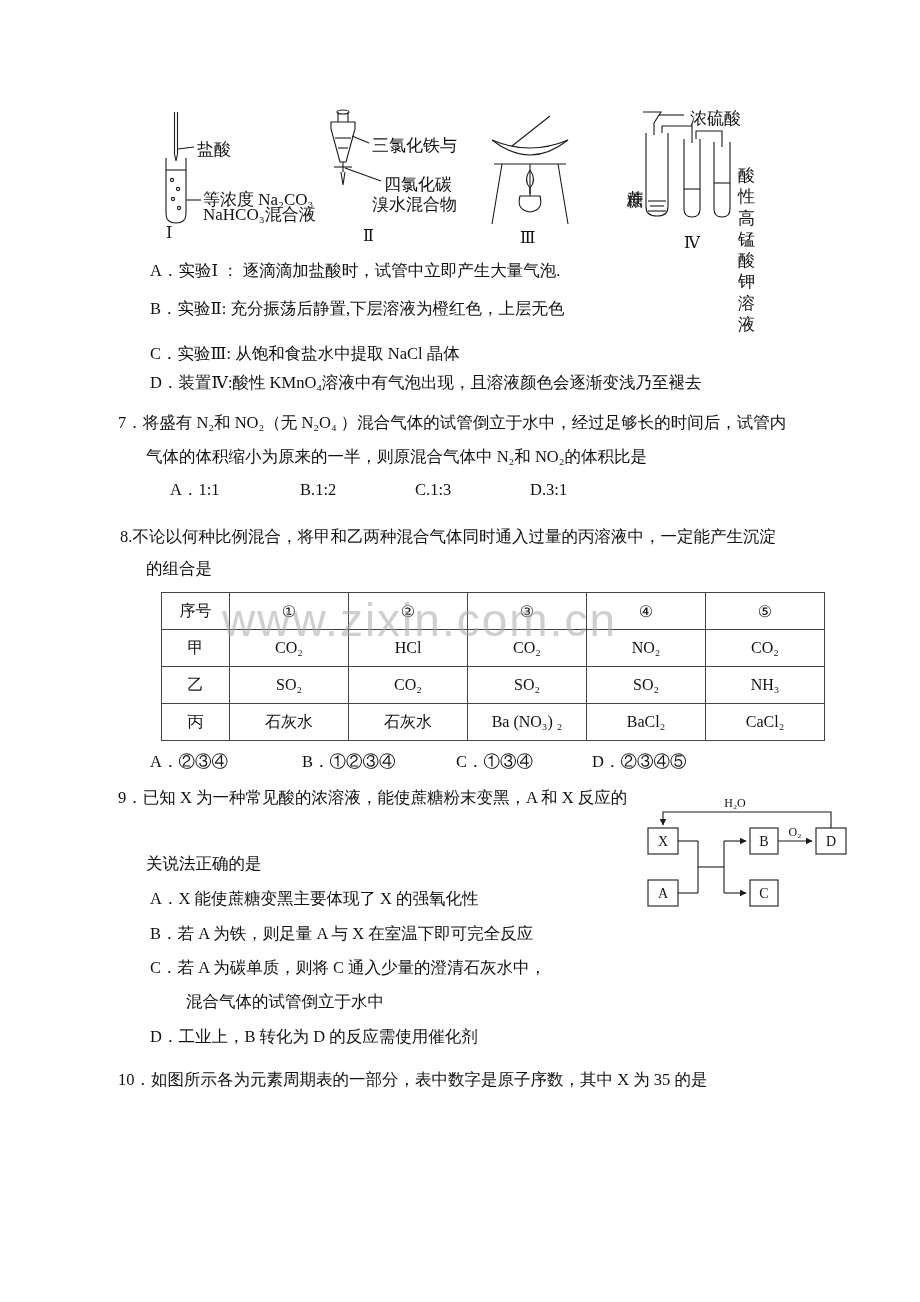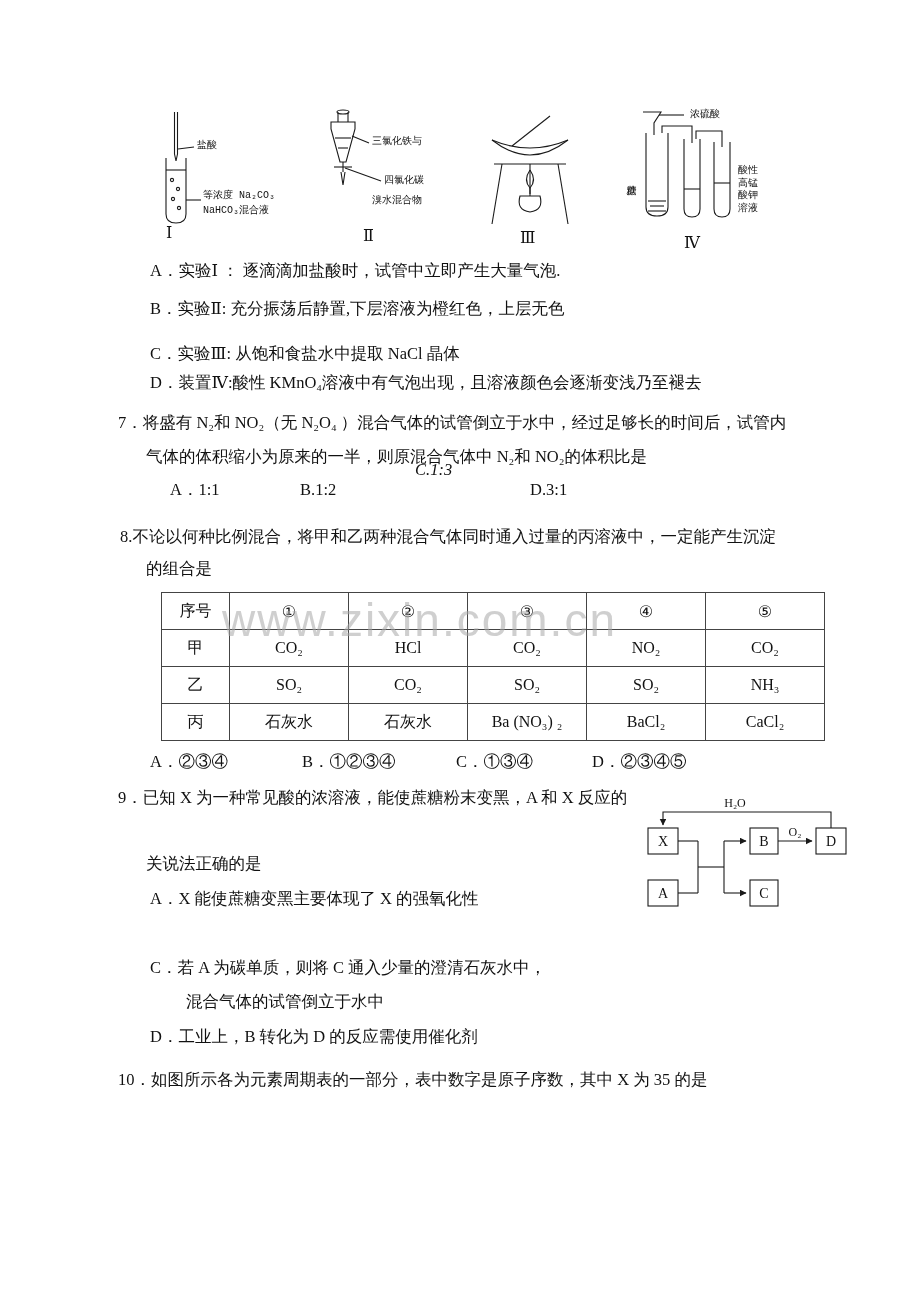--- a/index.html
+++ b/index.html
@@ -3,21 +3,21 @@
 <meta charset="utf-8">
 <style>
   * { margin:0; padding:0; box-sizing:border-box; }
   html,body { background:#ffffff; }
   .page {
     position:relative; width:920px; height:1302px; background:#fff;
     font-family:"Liberation Serif","DejaVu Serif",serif; color:#111;
     overflow:hidden;
   }
   .t { position:absolute; white-space:nowrap; font-size:16.5px; line-height:1.2; }
-  .small { font-size:10px;font-family:Liberation Mono, monospace; }
+  .small { font-size:17px; }
   .num { font-size:16px; }
   .app-group { position:absolute; }
   .app-group svg { position:absolute; left:0; top:0; overflow:visible; }
   svg .ln { stroke:#1a1a1a; stroke-width:1.1; fill:none; }
   svg text { font-family:"Liberation Serif","DejaVu Serif",serif; fill:#111; }
   .q8-table {
     position:absolute; left:161px; top:592px; width:664px;
     border-collapse:collapse; table-layout:fixed;
   }
   .q8-table td {
@@ -133,21 +133,21 @@
 
   <div class="t" style="left:150px; top:261px;">A．实验Ⅰ ： 逐滴滴加盐酸时，试管中立即产生大量气泡.</div>
   <div class="t" style="left:150px; top:299px;">B．实验Ⅱ: 充分振荡后静置,下层溶液为橙红色，上层无色</div>
   <div class="t" style="left:150px; top:336px;margin-top:8px;">C．实验Ⅲ: 从饱和食盐水中提取 NaCl 晶体</div>
   <div class="t" style="left:150px; top:373px;">D．装置Ⅳ:酸性 KMnO₄溶液中有气泡出现，且溶液颜色会逐渐变浅乃至褪去</div>
 
   <div class="t" style="left:118px; top:413px;">7．将盛有 N₂和 NO₂（无 N₂O₄ ）混合气体的试管倒立于水中，经过足够长的时间后，试管内</div>
   <div class="t" style="left:146px; top:447px;">气体的体积缩小为原来的一半，则原混合气体中 N₂和 NO₂的体积比是</div>
   <div class="t" style="left:170px; top:480px;">A．1:1</div>
   <div class="t" style="left:300px; top:480px;">B.1:2</div>
-  <div class="t" style="left:415px; top:460px;font-style:italic;">C.1:3</div>
+  <div class="t" style="left:415px; top:480px;">C.1:3</div>
   <div class="t" style="left:530px; top:480px;">D.3:1</div>
 
   <div class="t" style="left:120px; top:527px;">8.不论以何种比例混合，将甲和乙两种混合气体同时通入过量的丙溶液中，一定能产生沉淀</div>
   <div class="t" style="left:146px; top:559px;">的组合是</div>
 
   <div class="watermark">www.zixin.com.cn</div>
 
   <table class="q8-table">
     <tbody>
         <tr>
@@ -186,20 +186,21 @@
     </table>
 
   <div class="t" style="left:150px; top:752px;">A．②③④</div>
   <div class="t" style="left:302px; top:752px;">B．①②③④</div>
   <div class="t" style="left:456px; top:752px;">C．①③④</div>
   <div class="t" style="left:592px; top:752px;">D．②③④⑤</div>
 
   <div class="t" style="left:118px; top:788px;">9．已知 X 为一种常见酸的浓溶液，能使蔗糖粉末变黑，A 和 X 反应的</div>
   <div class="t" style="left:146px; top:854px;">关说法正确的是</div>
   <div class="t" style="left:150px; top:889px;">A．X 能使蔗糖变黑主要体现了 X 的强氧化性</div>
+  <div class="t" style="left:150px; top:924px;">B．若 A 为铁，则足量 A 与 X 在室温下即可完全反应</div>
   <div class="t" style="left:150px; top:958px;">C．若 A 为碳单质，则将 C 通入少量的澄清石灰水中，</div>
   <div class="t" style="left:186px; top:992px;">混合气体的试管倒立于水中</div>
   <div class="t" style="left:150px; top:1027px;">D．工业上，B 转化为 D 的反应需使用催化剂</div>
 
   <svg style="position:absolute; left:630px; top:790px; overflow:visible;" width="228" height="132">
     <defs>
       <marker id="ah" markerWidth="8" markerHeight="8" refX="5.5" refY="3" orient="auto">
         <path d="M0,0 L6,3 L0,6 Z" fill="#1a1a1a" stroke="none"></path>
       </marker>
     </defs>

